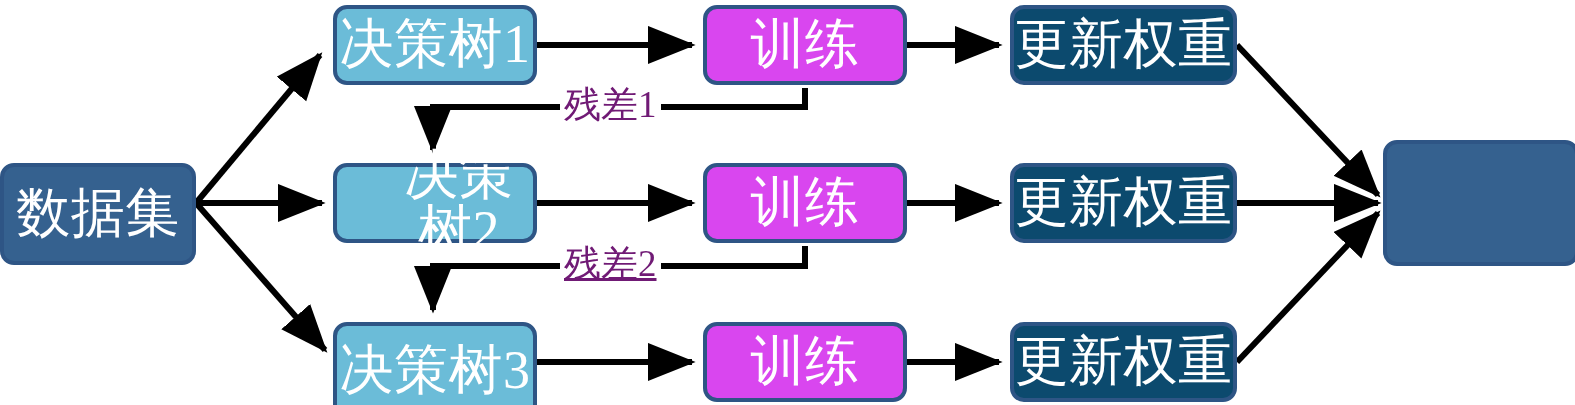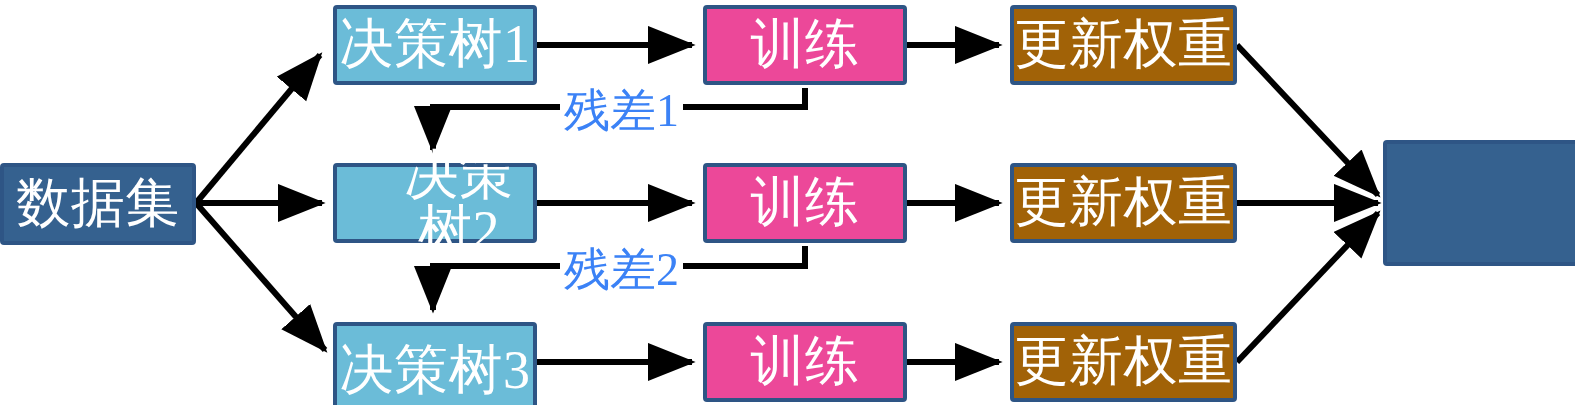--- a/index.html
+++ b/index.html
@@ -21,56 +21,56 @@
     position: absolute;
     left: 0;
     top: 0;
     width: 1575px;
     height: 405px;
   }
   .node {
     position: absolute;
     box-sizing: border-box;
     border: 4px solid #2e5585;
-    border-radius: 4px;
+    border-radius: 14px;
     display: flex;
     align-items: center;
     justify-content: center;
     text-align: center;
     color: #ffffff;
     line-height: 1.02;
     font-weight: normal;
     letter-spacing: 0.5px;
     z-index: 3;
   }
   .node-dataset {
     background: #35618f;
     font-size: 54px;
   }
   .node-tree {
     background: #6bbcd8;
     font-size: 54px;
   }
   .node-train {
-    background: #ec4899;
+    background: #d946ef;
     font-size: 54px;
   }
   .node-weight {
-    background: #a16207;
+    background: #0c4a6e;
     font-size: 54px;
   }
   .node-ensemble {
     background: #35618f;
     font-size: 54px;
     line-height: 1.12;
   }
   .edge-label {
     position: absolute;
-    color: #3b82f6;
-    font-size: 46px;
+    color: #701a75;
+    font-size: 37px;
     white-space: nowrap;
     z-index: 4;
     background: #ffffff;
     padding: 0 4px;
   }
 </style>
 </head>
 <body>
 
 <div id="canvas">
@@ -98,21 +98,21 @@
 
     <line x1="1237" y1="45" x2="1378" y2="195" stroke="#000000" stroke-width="6" marker-end="url(#ah)"></line>
     <line x1="1237" y1="203" x2="1378" y2="203" stroke="#000000" stroke-width="6" marker-end="url(#ah)"></line>
     <line x1="1237" y1="362" x2="1378" y2="213" stroke="#000000" stroke-width="6" marker-end="url(#ah)"></line>
 
     <path d="M805,88 L805,107 L433,107 L433,150" fill="none" stroke="#000000" stroke-width="6" marker-end="url(#ah)"></path>
 
     <path d="M805,246 L805,266 L433,266 L433,310" fill="none" stroke="#000000" stroke-width="6" marker-end="url(#ah)"></path>
   </svg>
 
-  <div class="node node-dataset" style="left:0px; top:163px; width:196px; height:82px;">
+  <div class="node node-dataset" style="left:0px; top:163px; width:196px; height:102px;">
     <span>数据集</span>
   </div>
 
   <div class="node node-tree" style="left:333px; top:5px; width:204px; height:80px;">
     <span>决策树1</span>
   </div>
   <div class="node node-tree" style="left:333px; top:163px; width:204px; height:80px;padding-left:48px;">
     <span>决策树2</span>
   </div>
   <div class="node node-tree" style="left:333px; top:322px; width:204px; height:97px;font-family:Liberation Serif, serif;">
@@ -138,17 +138,17 @@
   <div class="node node-weight" style="left:1010px; top:322px; width:227px; height:80px;">
     <span>更新权重</span>
   </div>
 
   <div class="node node-ensemble" style="left:1383px; top:140px; width:196px; height:126px; flex-direction:column;">
   </div>
 
   <div class="edge-label" style="left:560px; top:80px;">
     <span>残差1</span>
   </div>
-  <div class="edge-label" style="left:560px; top:239px;">
+  <div class="edge-label" style="left:560px; top:239px;text-decoration:underline;">
     <span>残差2</span>
   </div>
 
 </div>
 
 </body></html>

